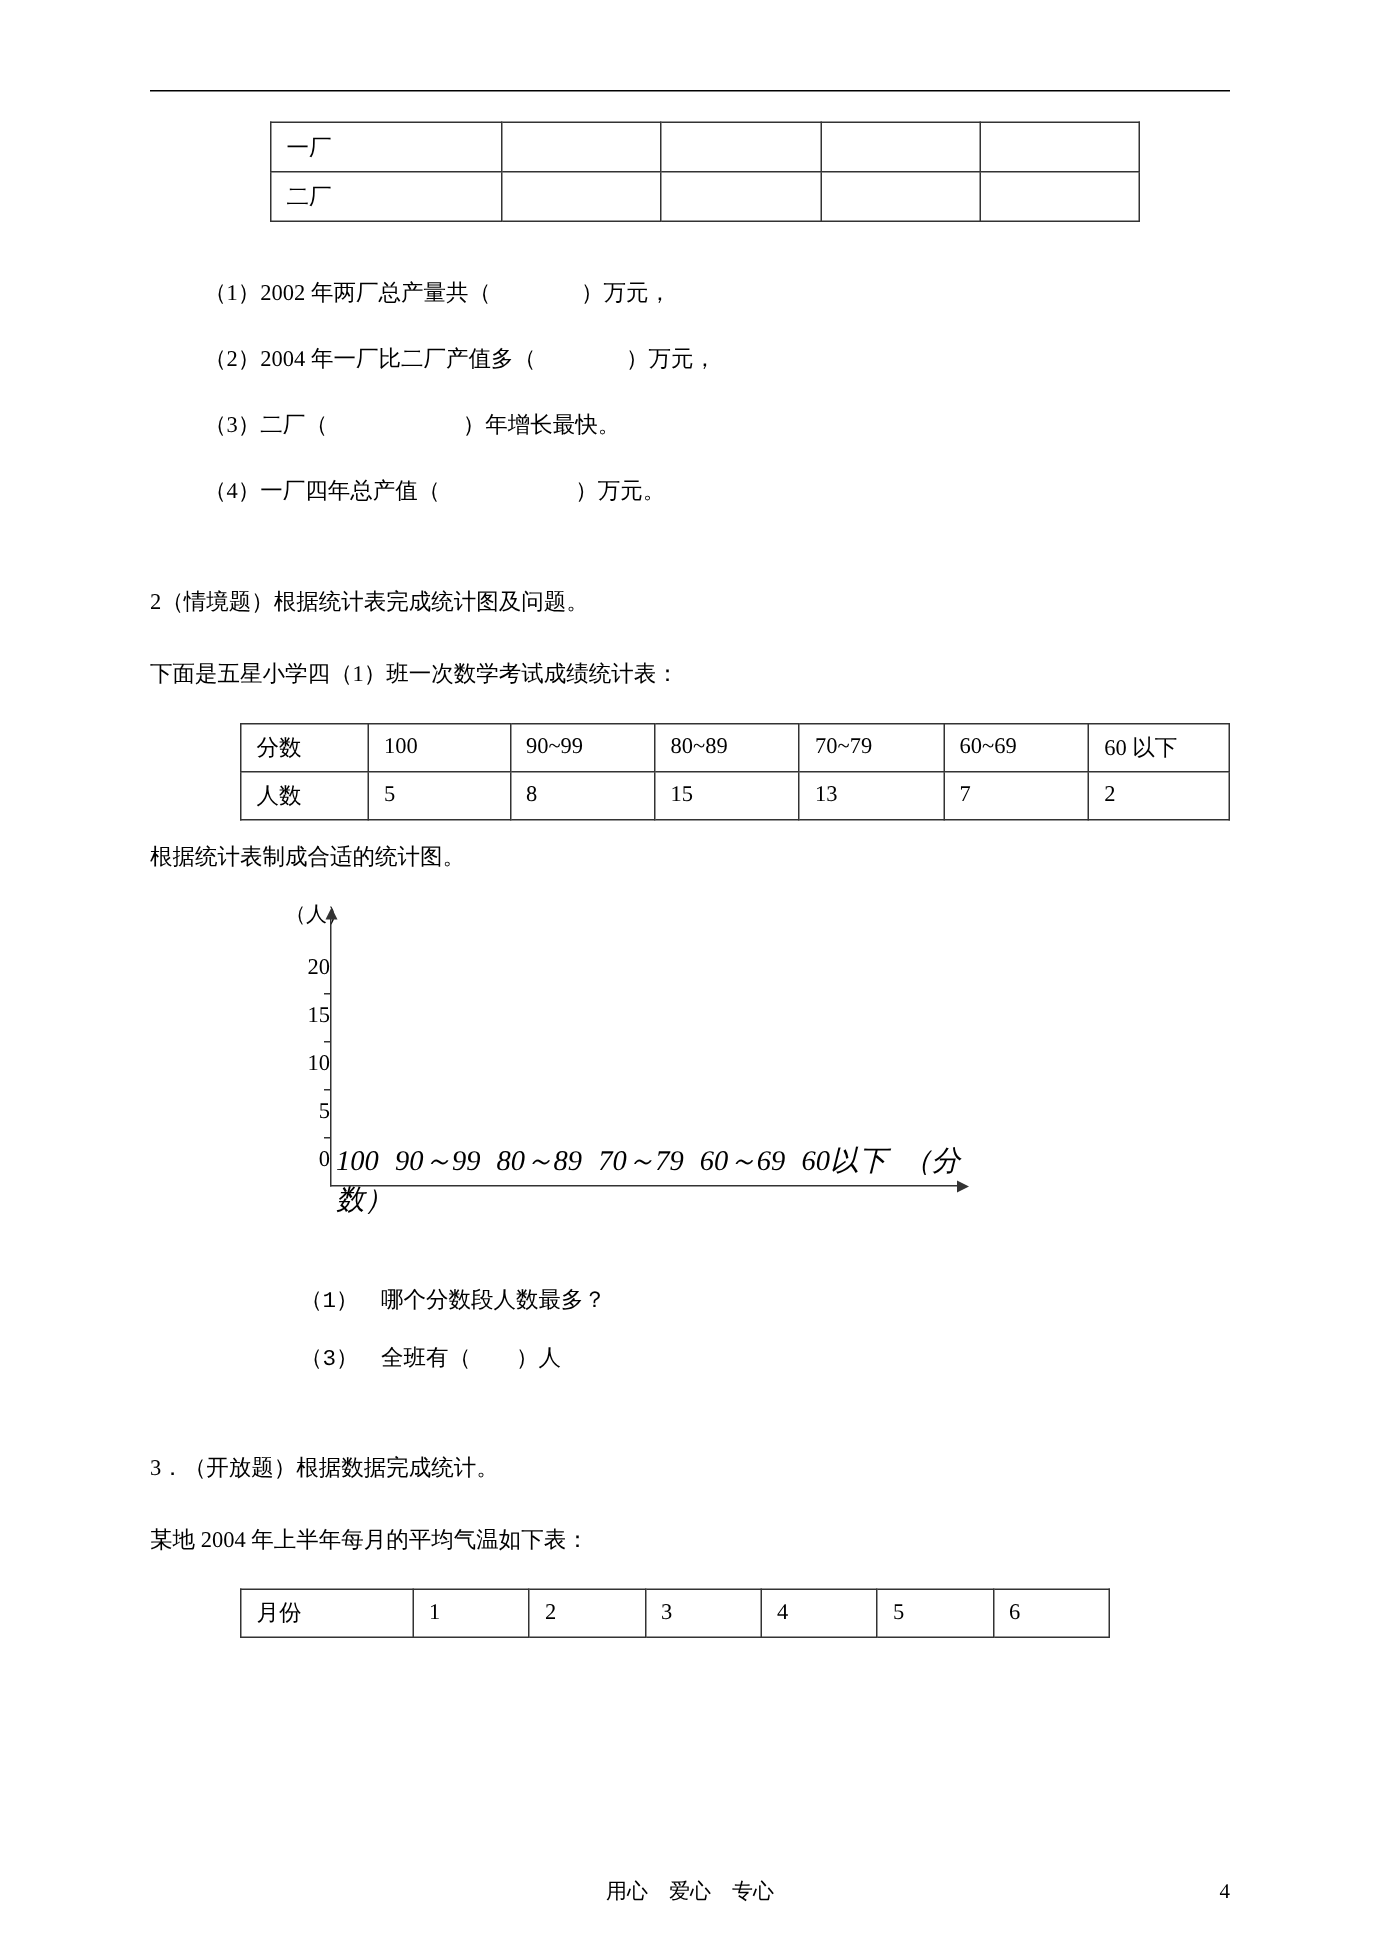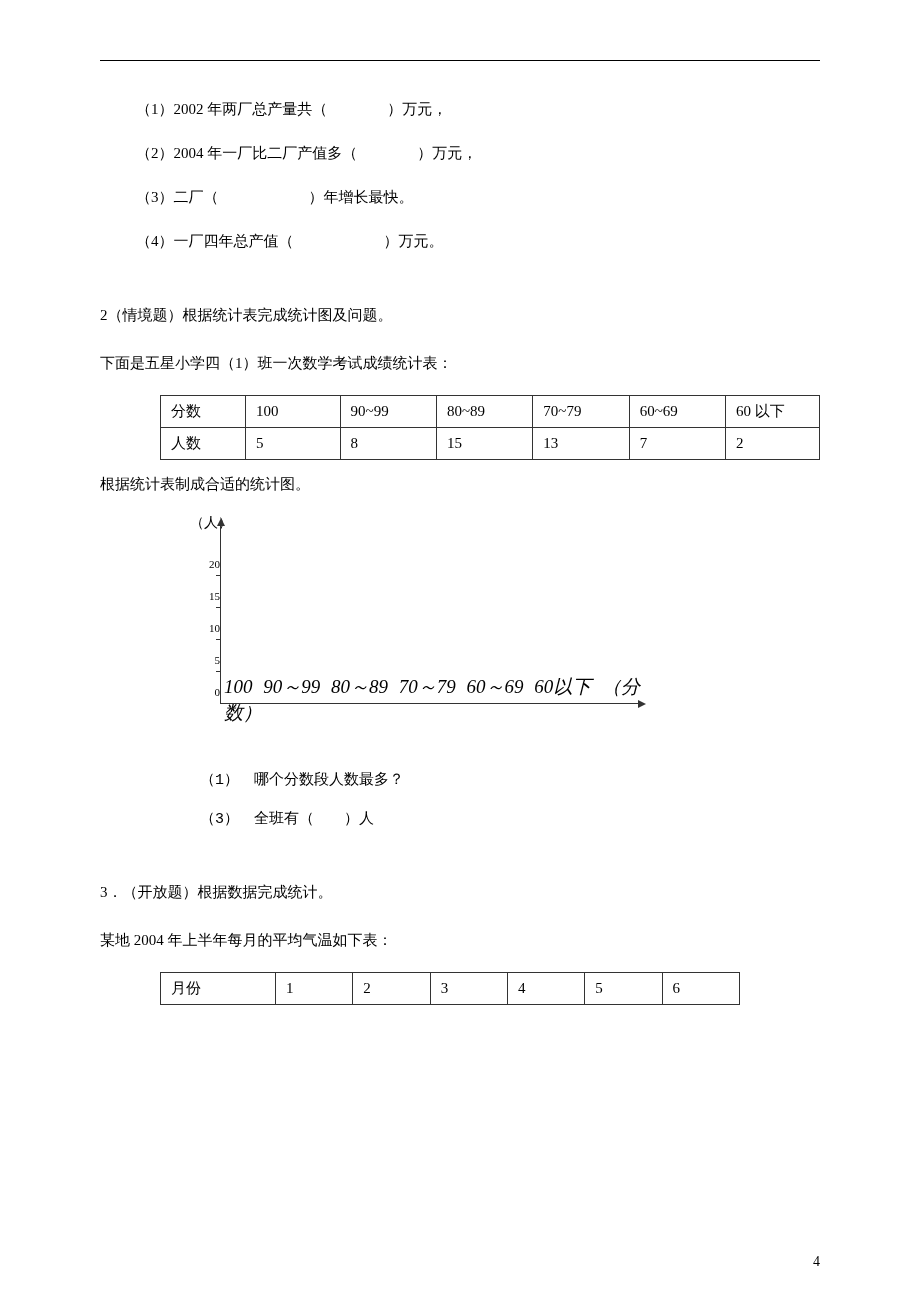--- a/index.html
+++ b/index.html
@@ -81,21 +81,21 @@
       position: absolute;
       left: 30px;
       top: 0;
       font-size: 14px;
     }
     .y-tick {
       position: absolute;
       left: 30px;
       width: 30px;
       text-align: right;
-      font-size: 11px;
+      font-size: 15px;
       transform: translateY(-50%);
     }
     .y-tick-mark {
       position: absolute;
       left: 56px;
       width: 4px;
       border-top: 1px solid #333;
     }
     .x-labels {
       position: absolute;
@@ -127,20 +127,38 @@
       font-size: 14px;
     }
   </style>
 </head>
 <body>
 
 <div class="page">
 
   <div class="top-line"></div>
 
+  <table class="t1">
+    <tbody>
+        <tr>
+      <td>一厂</td>
+      <td></td>
+      <td></td>
+      <td></td>
+      <td></td>
+    </tr>
+    <tr>
+      <td>二厂</td>
+      <td></td>
+      <td></td>
+      <td></td>
+      <td></td>
+    </tr>
+  </tbody>
+    </table>
 
   <div class="q-list">
     <p>（1）2002 年两厂总产量共（　　　　）万元，</p>
     <p>（2）2004 年一厂比二厂产值多（　　　　）万元，</p>
     <p>（3）二厂（　　　　　　）年增长最快。</p>
     <p>（4）一厂四年总产值（　　　　　　）万元。</p>
   </div>
 
   <div class="sec">
     <p>2（情境题）根据统计表完成统计图及问题。</p>
@@ -215,15 +233,16 @@
       <td>1</td>
       <td>2</td>
       <td>3</td>
       <td>4</td>
       <td>5</td>
       <td>6</td>
     </tr>
   </tbody>
     </table>
 
+  <div class="footer">用心　爱心　专心</div>
   <div class="page-num">4</div>
 
 </div>
 
 </body></html>

